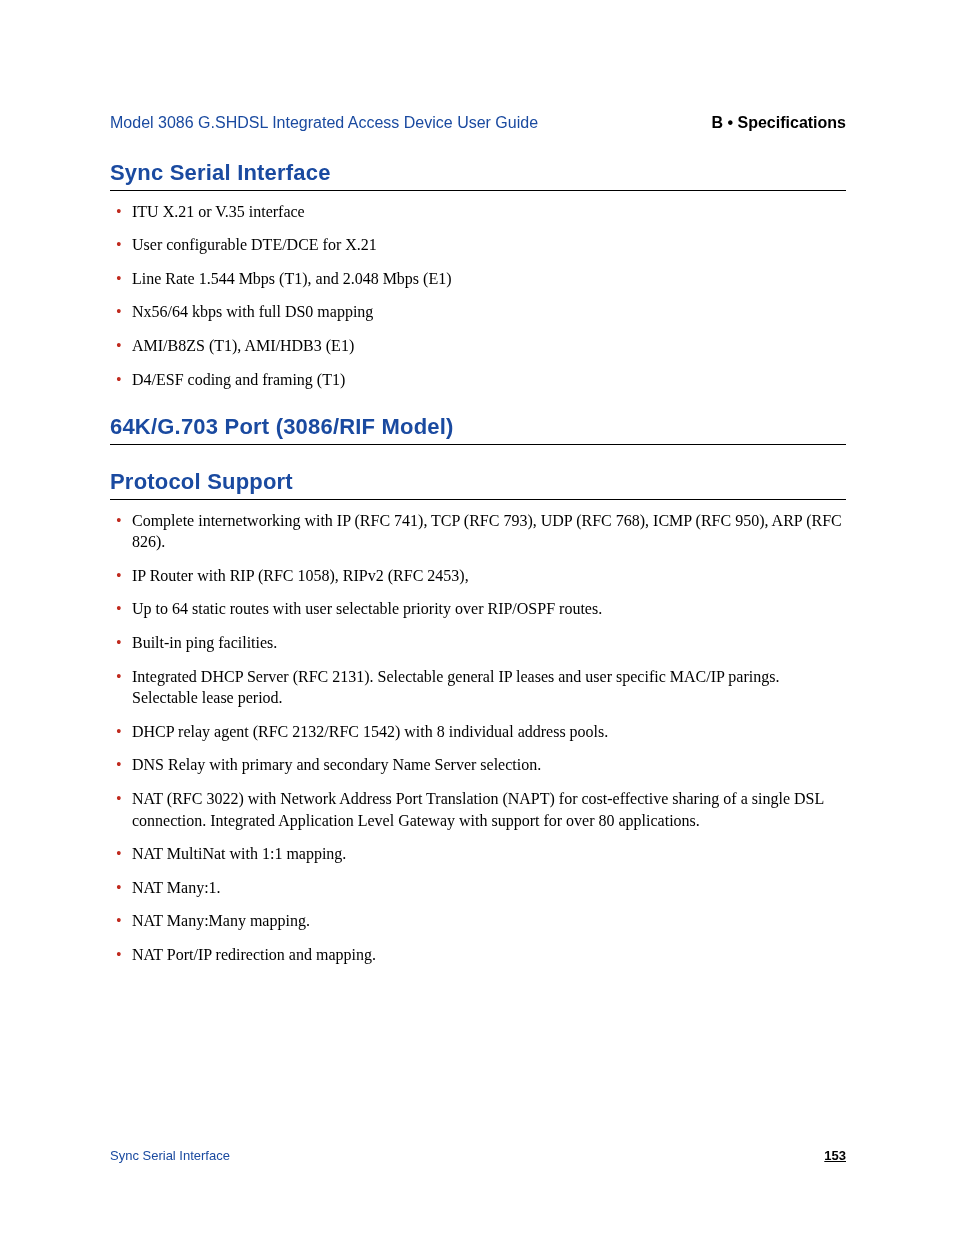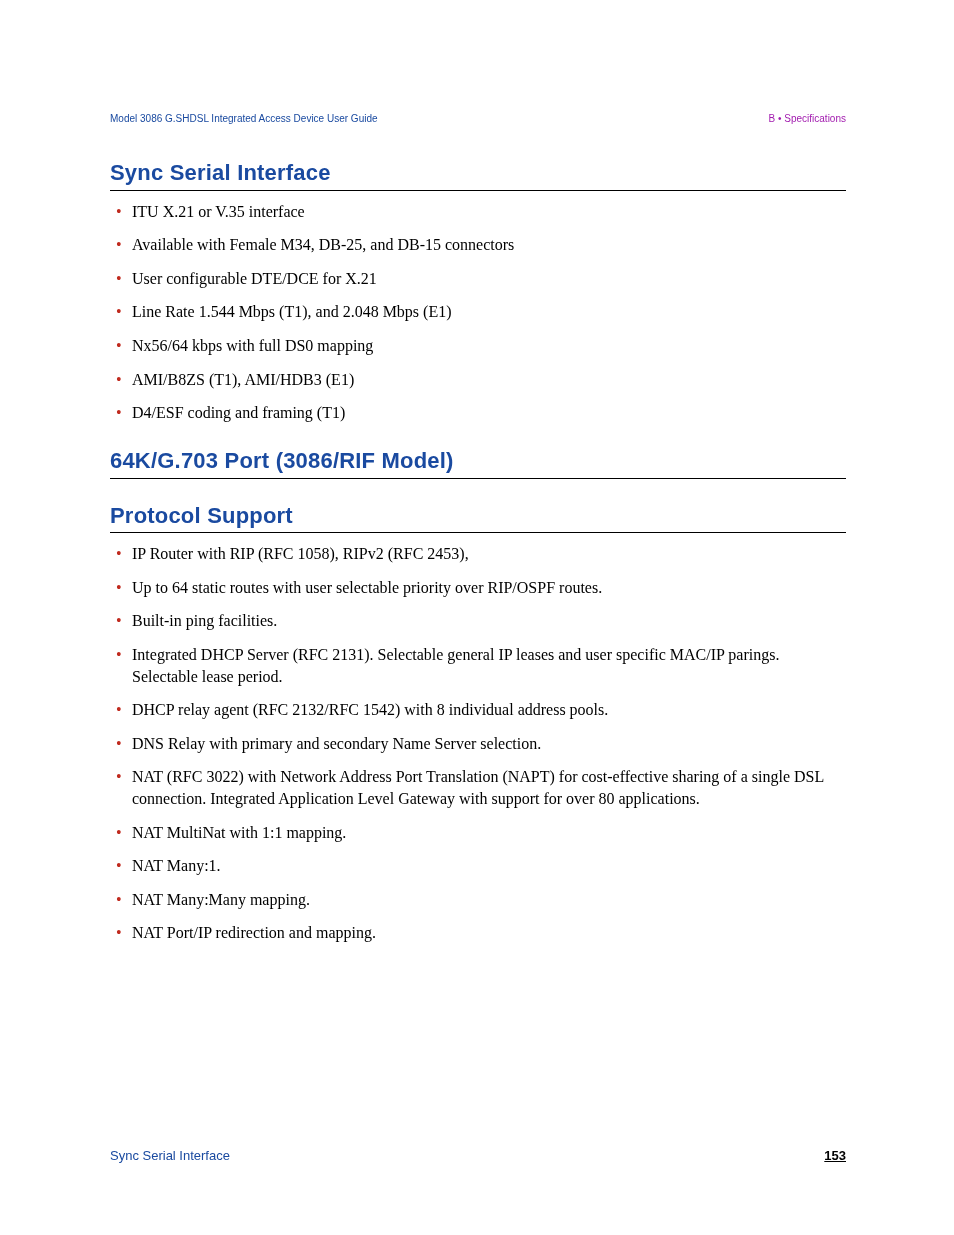--- a/index.html
+++ b/index.html
@@ -19,29 +19,29 @@
     line-height: 1.35;
   }
   .running-head {
     position: absolute;
     top: 112px;
     left: 110px;
     right: 108px;
     display: flex;
     justify-content: space-between;
     font-family: Arial, Helvetica, sans-serif;
-    font-size: 10px;
+    font-size: 16px;
   }
   .running-head .left {
     color: #1a4aa0;
     font-weight: 400;
   }
   .running-head .right {
-    color: #a21caf;
-    font-weight: 400;
+    color: #000000;
+    font-weight: 700;
   }
   .content {
     margin-top: 48px;
   }
   h2.section {
     font-family: Arial, Helvetica, sans-serif;
     font-weight: 800;
     color: #1a4aa0;
     font-size: 22px;
     margin: 22px 0 2px 0;
@@ -95,35 +95,35 @@
   <div class="running-head">
     <span class="left">Model 3086 G.SHDSL Integrated Access Device User Guide</span>
     <span class="right">B • Specifications</span>
   </div>
 
   <div class="content">
 
     <h2 class="section">Sync Serial Interface</h2>
     <ul class="bullets">
       <li>ITU X.21 or V.35 interface</li>
-      <li>Available with Female M34, DB-25, and DB-15 connectors</li>
       <li>User configurable DTE/DCE for X.21</li>
     </ul>
 
     <ul class="bullets">
       <li>Line Rate 1.544 Mbps (T1), and 2.048 Mbps (E1)</li>
       <li>Nx56/64 kbps with full DS0 mapping</li>
       <li>AMI/B8ZS (T1), AMI/HDB3 (E1)</li>
       <li>D4/ESF coding and framing (T1)</li>
     </ul>
 
     <h2 class="section">64K/G.703 Port  (3086/RIF Model)</h2>
 
     <h2 class="section">Protocol Support</h2>
     <ul class="bullets">
+      <li>Complete internetworking with IP (RFC 741), TCP (RFC 793), UDP (RFC 768), ICMP (RFC 950), ARP (RFC 826).</li>
       <li>IP Router with RIP (RFC 1058), RIPv2 (RFC 2453),</li>
       <li>Up to 64 static routes with user selectable priority over RIP/OSPF routes.</li>
       <li>Built-in ping facilities.</li>
       <li>Integrated DHCP Server (RFC 2131). Selectable general IP leases and user specific MAC/IP parings. Selectable lease period.</li>
       <li>DHCP relay agent (RFC 2132/RFC 1542) with 8 individual address pools.</li>
       <li>DNS Relay with primary and secondary Name Server selection.</li>
       <li>NAT (RFC 3022) with Network Address Port Translation (NAPT) for cost-effective sharing of a single DSL connection. Integrated Application Level Gateway with support for over 80 applications.</li>
       <li>NAT MultiNat with 1:1 mapping.</li>
       <li>NAT Many:1.</li>
       <li>NAT Many:Many mapping.</li>

